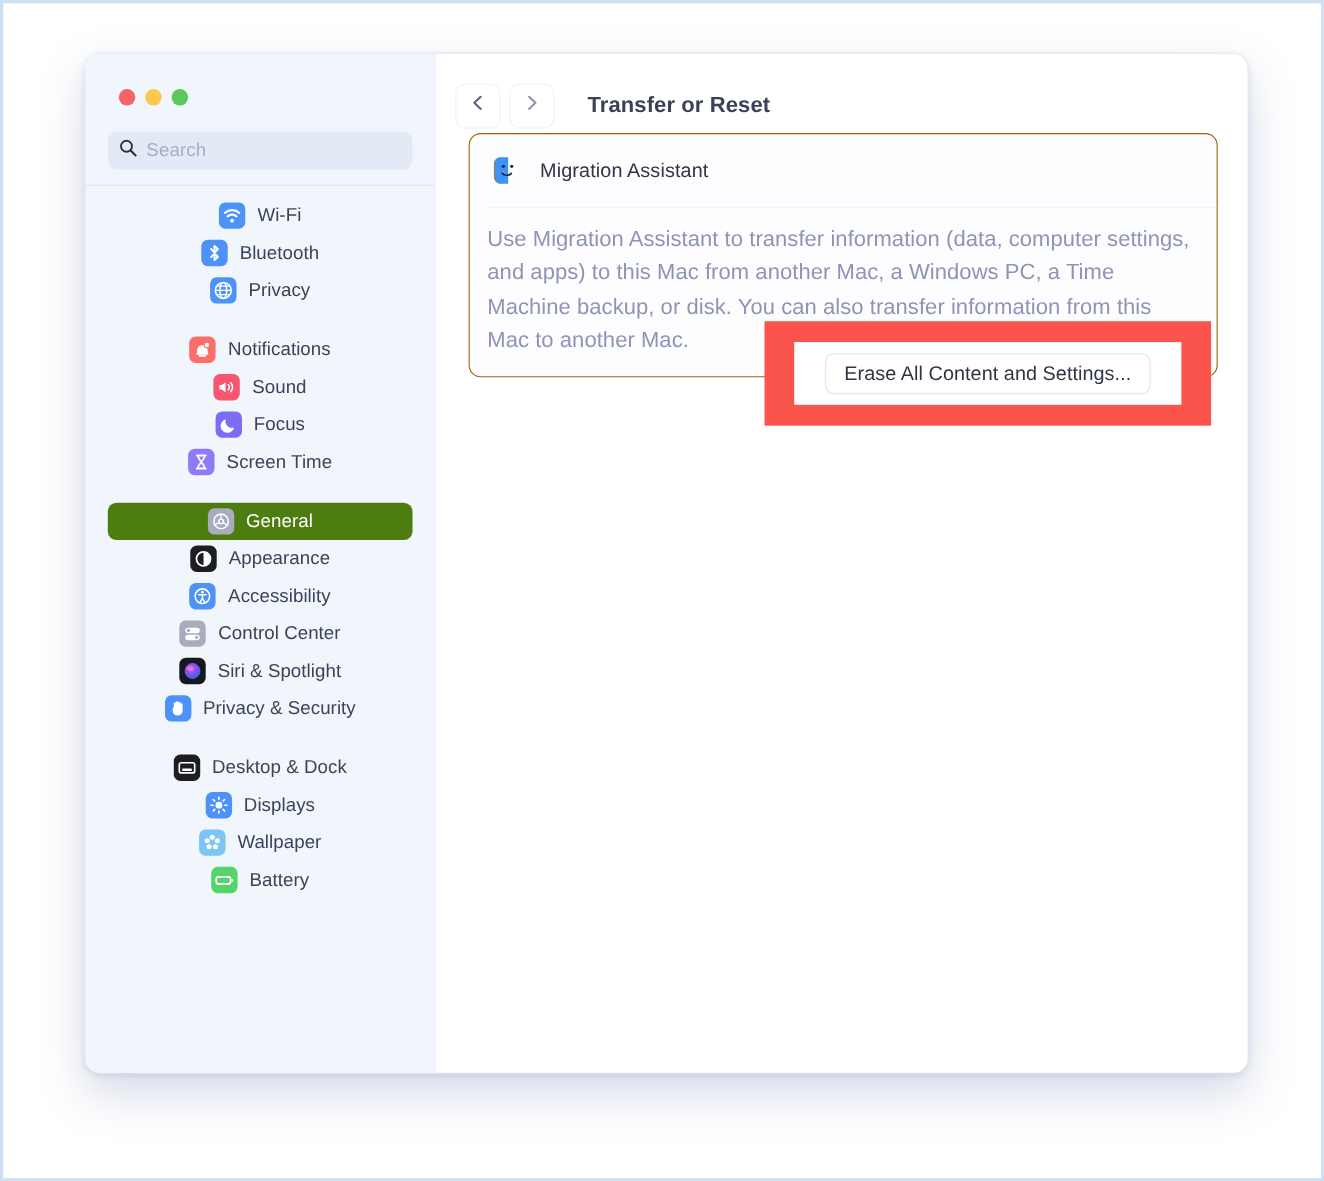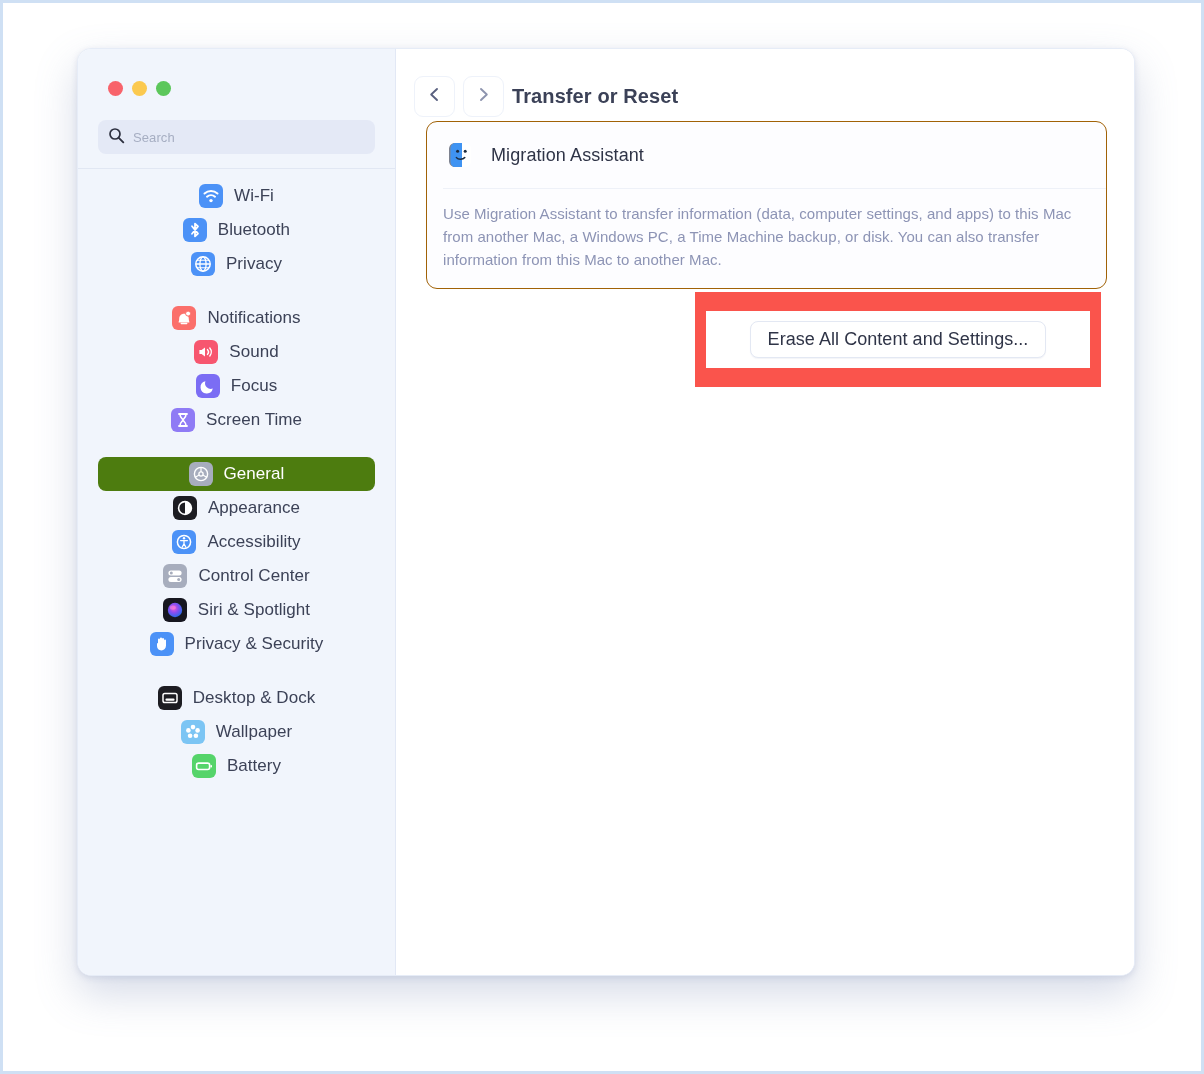--- a/index.html
+++ b/index.html
@@ -68,21 +68,21 @@
     height: 34px;
     background: #e4e9f6;
     border-radius: 8px;
     display: flex;
     align-items: center;
     padding: 0 10px;
     gap: 8px;
   }
   .search-icon { flex: 0 0 auto; display: block; }
   .search-text {
-    font-size: 13px;
+    font-size: 17px;
     color: #a6aec2;
     letter-spacing: 0.1px;
   }
 
   .sidebar-divider {
     height: 1px;
     background: #e1e7f3;
     margin: 14px 0 0 0;
   }
 
@@ -146,21 +146,21 @@
     border: 1px solid #eef2fa;
     background: #ffffff;
     display: flex;
     align-items: center;
     justify-content: center;
   }
   #page-title {
     font-size: 20px;
     font-weight: bold;
     color: #3b4157;
-    margin-left: 0;
+    margin-left: 22px;
     letter-spacing: 0.1px;
   }
 
   
   #migration-card {
     position: absolute;
     left: 30px;
     top: 72px;
     width: 681px;
     border-radius: 11px;
@@ -197,42 +197,42 @@
     white-space: nowrap;
   }
 
   #card-separator {
     height: 1px;
     background: #eef1f8;
     margin-left: 16px;
   }
 
   #migration-desc {
-    font-size: 15px;
+    font-size: 20px;
     line-height: 1.52;
     color: #8d94b5;
     padding: 14px 16px 17px 16px;
     letter-spacing: 0.05px;
   }
 
   
   #erase-highlight {
     position: absolute;
     left: 299px;
     top: 243px;
     width: 406px;
     height: 95px;
     background: #fa544c;
     display: flex;
     align-items: center;
     justify-content: center;
   }
   #erase-inner {
     background: #ffffff;
-    width: 384px;
+    width: 352px;
     height: 57px;
     display: flex;
     align-items: center;
     justify-content: center;
   }
   #erase-button {
     height: 37px;
     padding: 0 17px;
     font-size: 18px;
   }
@@ -414,20 +414,38 @@
 
         <div class="sb-group">
           <div class="sb-item">
             <span class="sb-icon" style="background:#1d1d22;">
               <svg width="24" height="24" viewBox="0 0 24 24">
                 <rect x="5" y="7.4" width="14" height="9.2" rx="1.8" fill="none" stroke="#fff" stroke-width="1.5"></rect>
                 <rect x="7.4" y="12.6" width="9.2" height="2.2" rx="1.1" fill="#fff"></rect>
               </svg>
             </span>
             <span class="sb-label">Desktop &amp; Dock</span>
+          </div>
+          <div class="sb-item">
+            <span class="sb-icon" style="background:#4c92f7;">
+              <svg width="24" height="24" viewBox="0 0 24 24">
+                <circle cx="12" cy="12" r="3.1" fill="#fff"></circle>
+                <g stroke="#fff" stroke-width="1.5" stroke-linecap="round">
+                  <line x1="12" y1="4.8" x2="12" y2="6.7"></line>
+                  <line x1="12" y1="17.3" x2="12" y2="19.2"></line>
+                  <line x1="4.8" y1="12" x2="6.7" y2="12"></line>
+                  <line x1="17.3" y1="12" x2="19.2" y2="12"></line>
+                  <line x1="6.9" y1="6.9" x2="8.2" y2="8.2"></line>
+                  <line x1="15.8" y1="15.8" x2="17.1" y2="17.1"></line>
+                  <line x1="6.9" y1="17.1" x2="8.2" y2="15.8"></line>
+                  <line x1="15.8" y1="8.2" x2="17.1" y2="6.9"></line>
+                </g>
+              </svg>
+            </span>
+            <span class="sb-label">Displays</span>
           </div>
           <div class="sb-item">
             <span class="sb-icon" style="background:#7cc5f4;">
               <svg width="24" height="24" viewBox="0 0 24 24">
                 <g fill="#fff">
                   <circle cx="12" cy="7.1" r="2.3"></circle>
                   <circle cx="16.6" cy="10.4" r="2.3"></circle>
                   <circle cx="14.9" cy="15.8" r="2.3"></circle>
                   <circle cx="9.1" cy="15.8" r="2.3"></circle>
                   <circle cx="7.4" cy="10.4" r="2.3"></circle>

